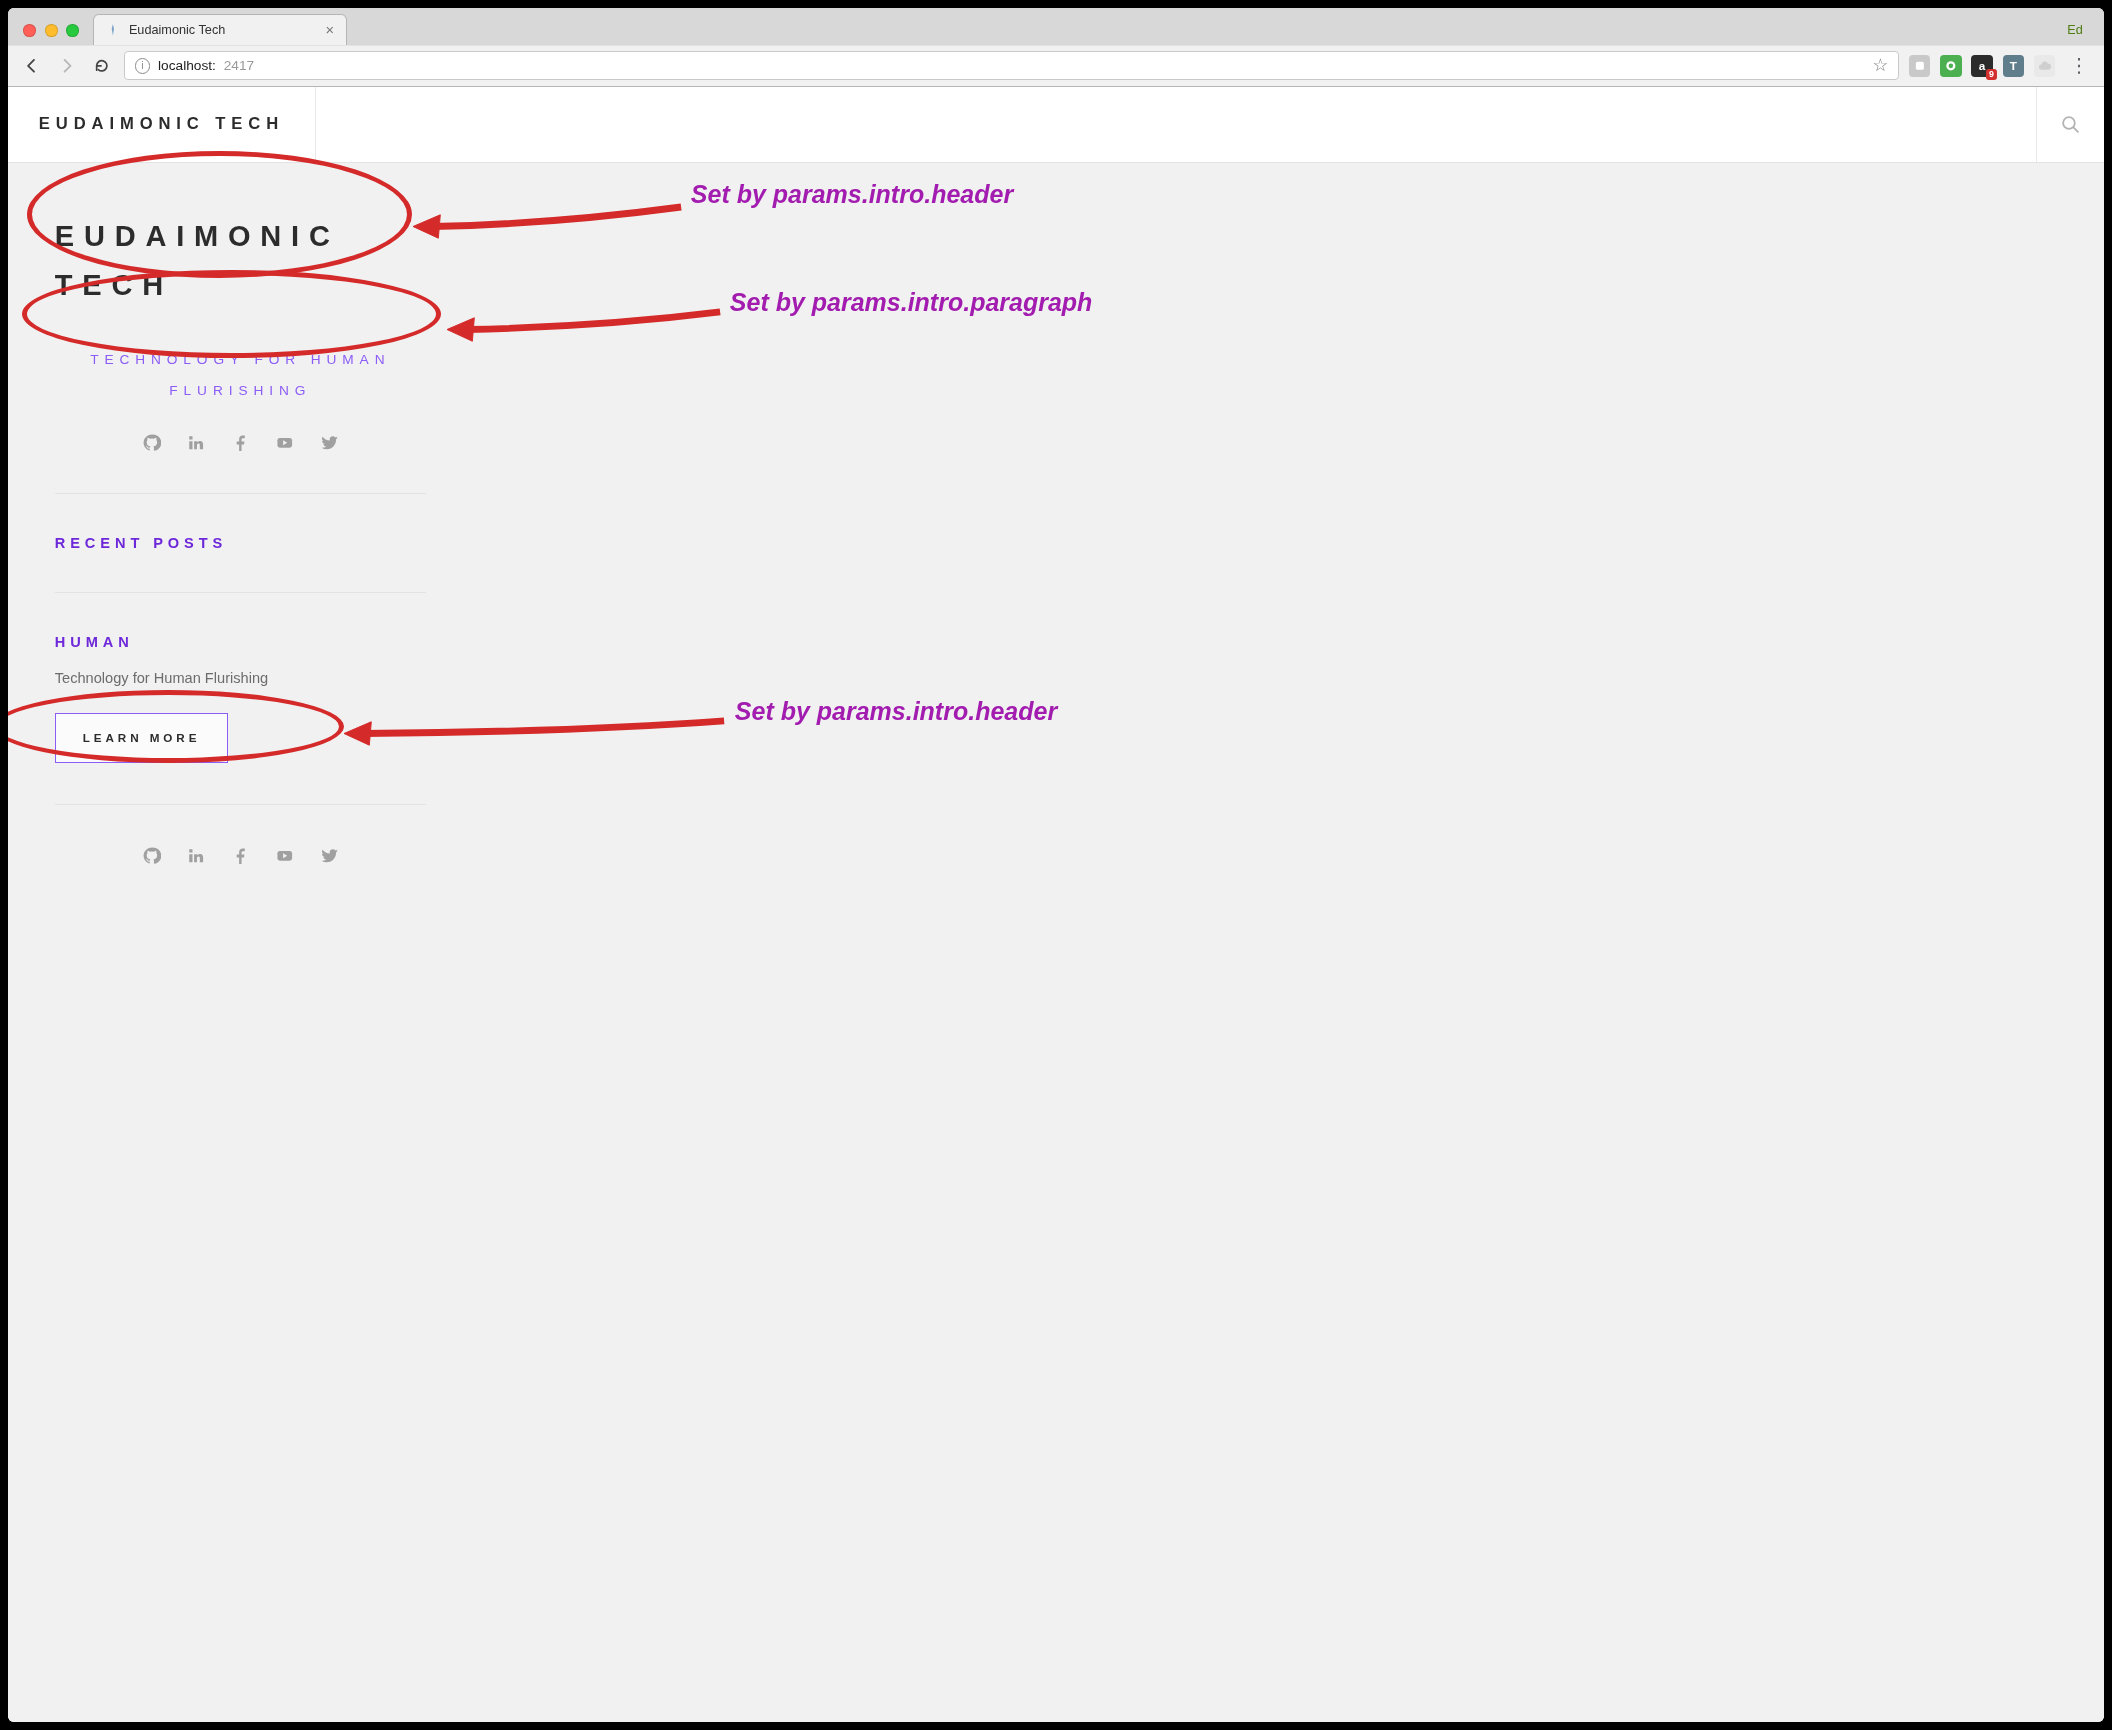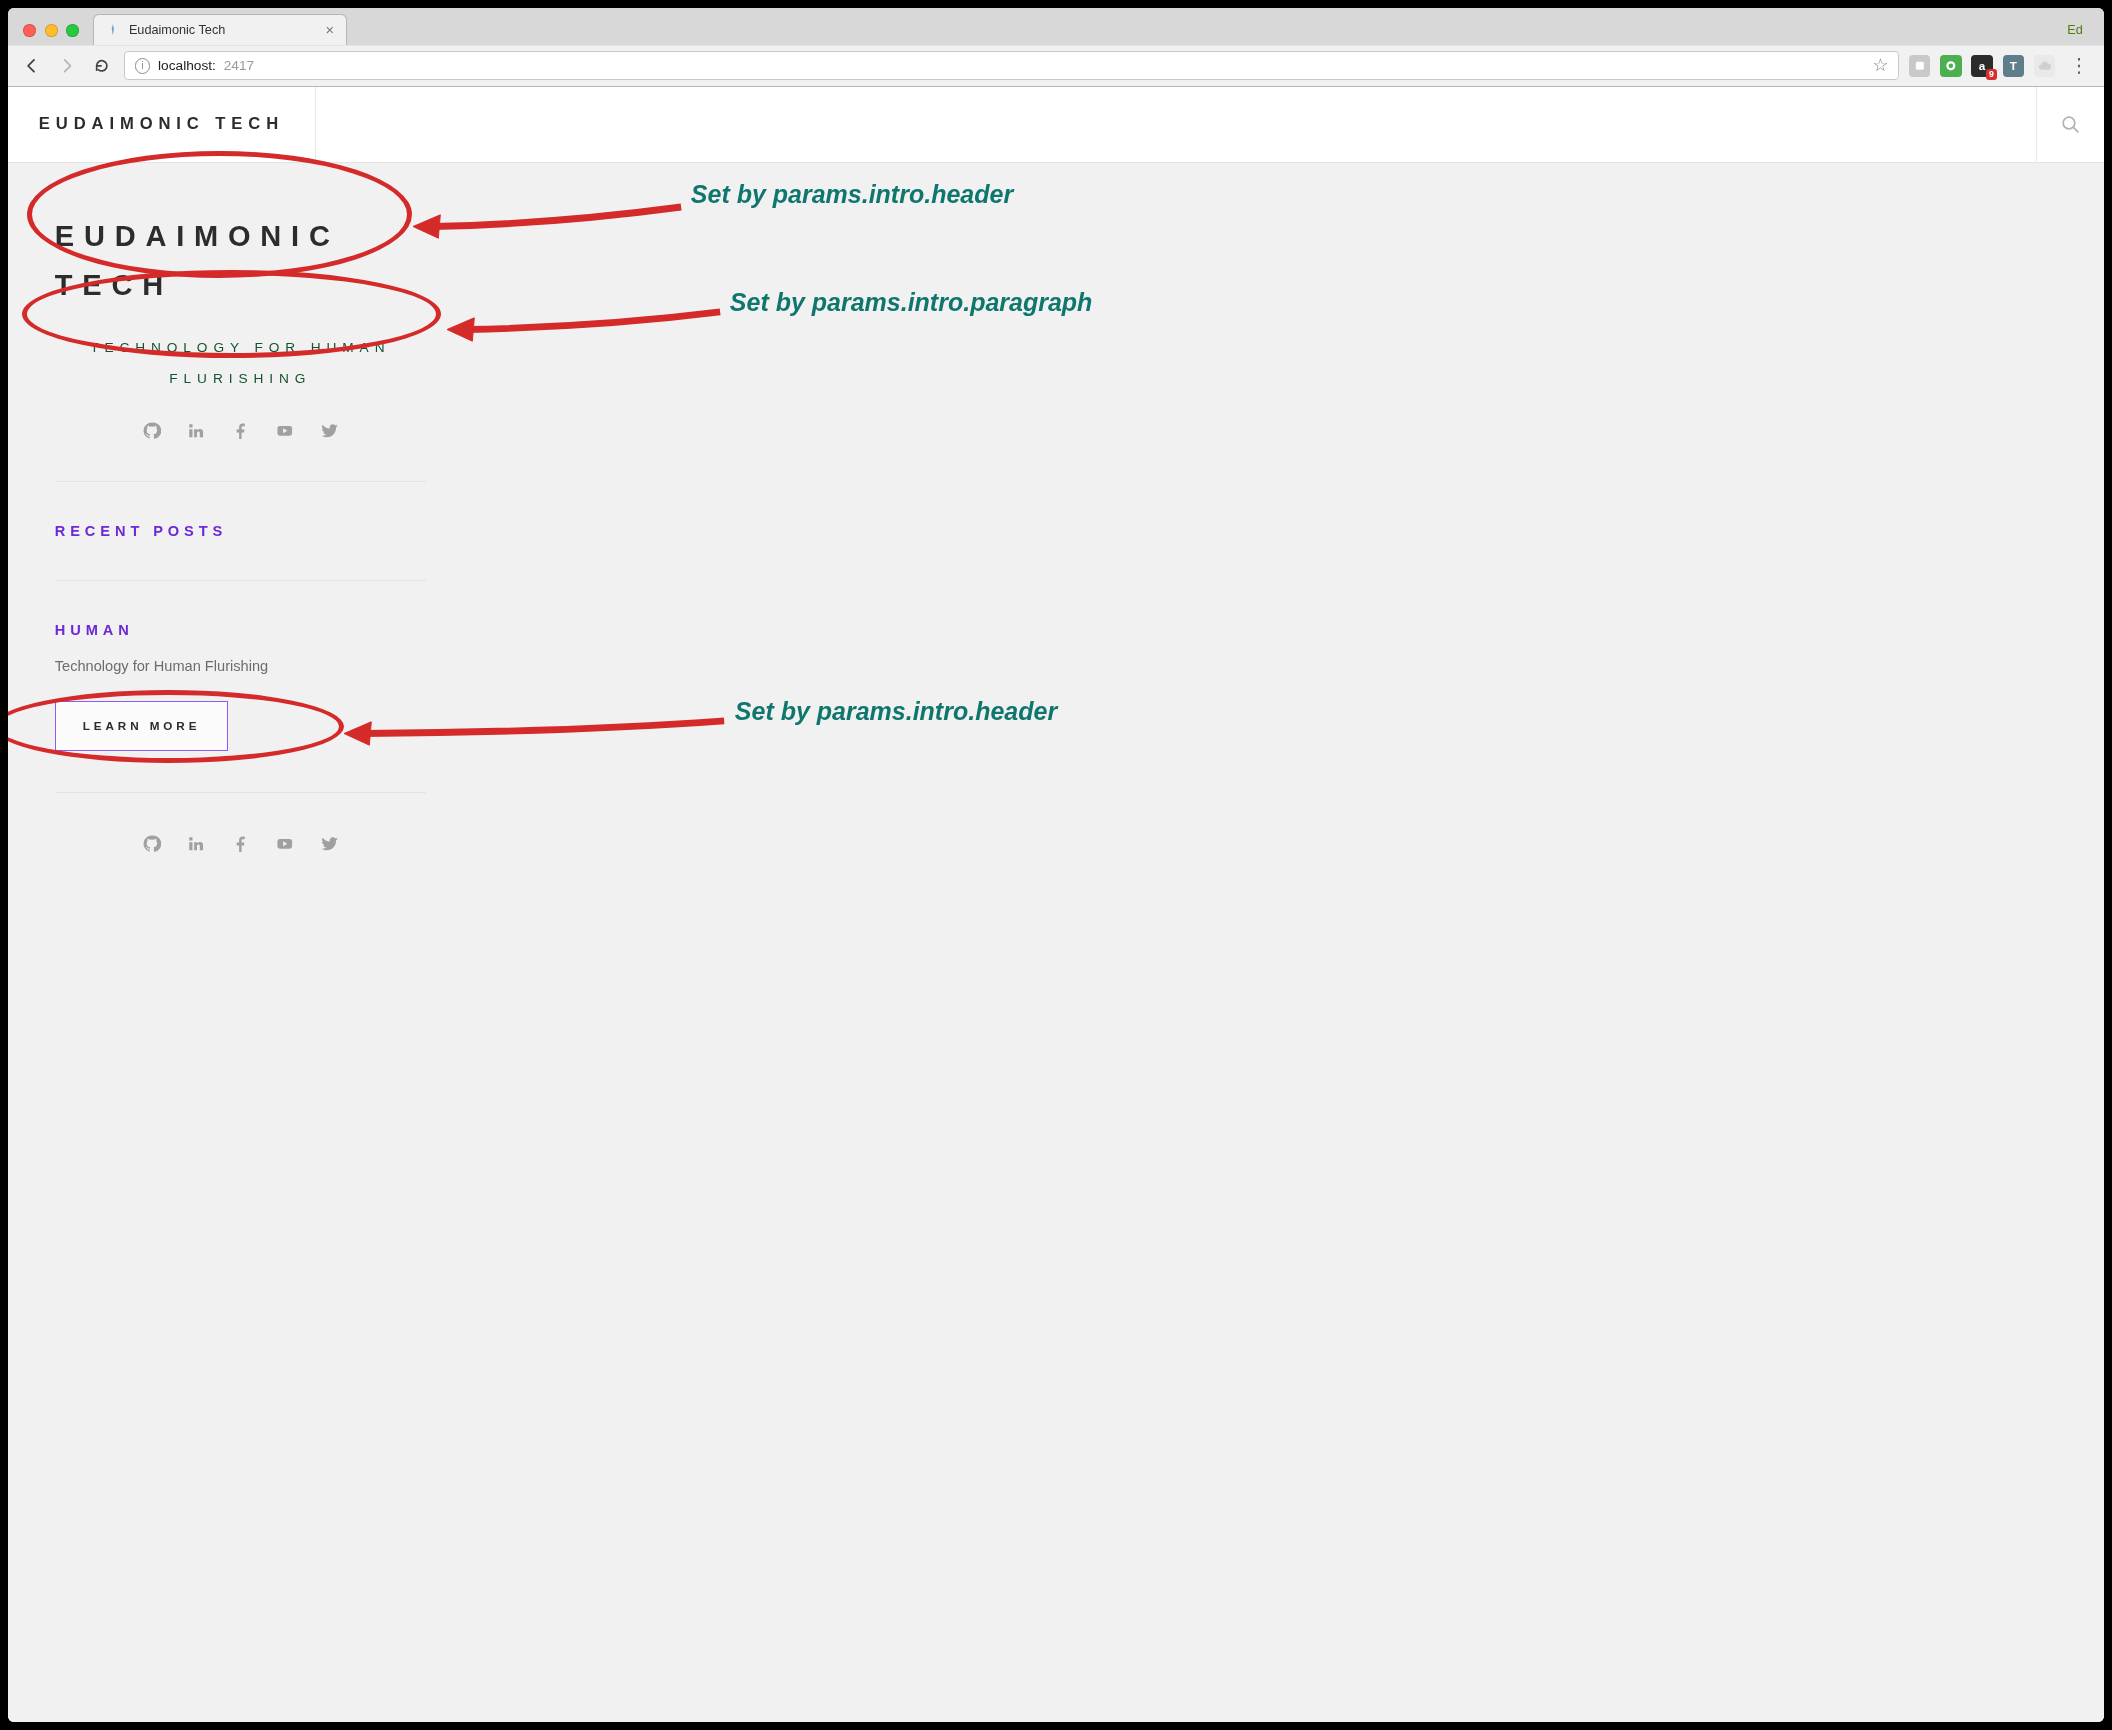--- a/index.html
+++ b/index.html
@@ -174,24 +174,24 @@
   }
   .intro-header {
     font-size: 29px;
     font-weight: 900;
     letter-spacing: 9.8px;
     color: #2c2c2c;
     line-height: 1.7;
     white-space: pre-line;
   }
   .intro-paragraph {
-    margin-top: 23px;
+    margin-top: 35px;
     font-size: 13.7px;
     letter-spacing: 5.9px;
-    color: #14532d;
+    color: #8b5cf6;
     text-align: center;
     line-height: 2.2;
     white-space: pre-line;
   }
   .social-row {
     margin-top: 27px;
     display: flex;
     gap: 25px;
     justify-content: center;
   }
@@ -232,21 +232,21 @@
     inset: 0;
     pointer-events: none;
   }
   .anno-ellipse {
     position: absolute;
     border: 5.9px solid #d52a2a;
     border-radius: 50%;
   }
   .anno-label {
     position: absolute;
-    color: #0f766e;
+    color: #a21caf;
     font-weight: 800;
     font-size: 25px;
     font-style: italic;
     white-space: nowrap;
   }
   .anno-arrow {
     position: absolute;
     overflow: visible;
   }
   .anno-arrow path, .anno-arrow line {

